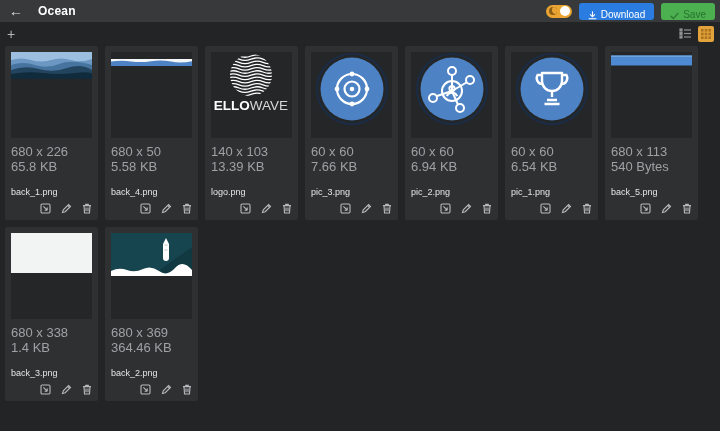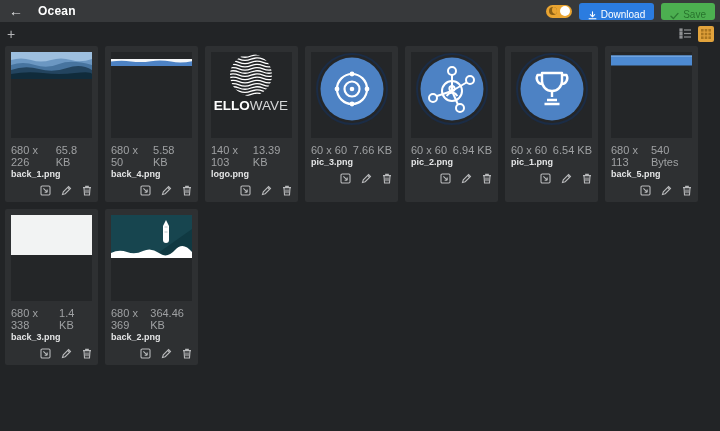--- a/index.html
+++ b/index.html
@@ -31,22 +31,22 @@
   .toolbar { height:24px; display:flex; align-items:center; padding:0 6px 0 7px; }
   .add-btn { color:#b5b6b8; font-size:14px; line-height:1; background:none; border:none; padding:0; cursor:pointer; }
   .view-group { margin-left:auto; display:flex; align-items:center; gap:5px; }
   .list-view-btn { background:none; border:none; padding:1px; cursor:pointer; }
   .grid-view-btn { width:16px; height:16px; border-radius:2px; background:#e2a33c; border:none; padding:0; display:flex; align-items:center; justify-content:center; cursor:pointer; }
 
   
   .grid { padding:0 5px; display:flex; flex-wrap:wrap; gap:7px; align-content:flex-start; }
   .card { width:93px; background:#2e3032; border-radius:2px; padding:6px 6px 4px; }
   .thumb { height:86px; background:#242628; display:flex; justify-content:center; overflow:hidden; }
-  .meta { display:flex; justify-content:space-between; font-size:11px; color:#9fa1a3; margin-top:6px; }
-  .fname { font-size:9px; color:#e4e5e6; font-weight:bold; margin-top:1px; }
+  .meta { display:flex; justify-content:space-between; font-size:13px; color:#9fa1a3; margin-top:6px;flex-direction:column; }
+  .fname { font-size:9px; color:#e4e5e6; font-weight:normal; margin-top:13px; }
   .actions { display:flex; justify-content:flex-end; gap:10px; margin-top:6px; padding-bottom:2px; }
   .action { background:none; border:none; padding:0; cursor:pointer; line-height:0; }
   .action svg { stroke:#b9babc; fill:none; stroke-width:1.1; }
 </style>
 </head>
 <body>
 
 <div class="app">
 
   <div class="header">

